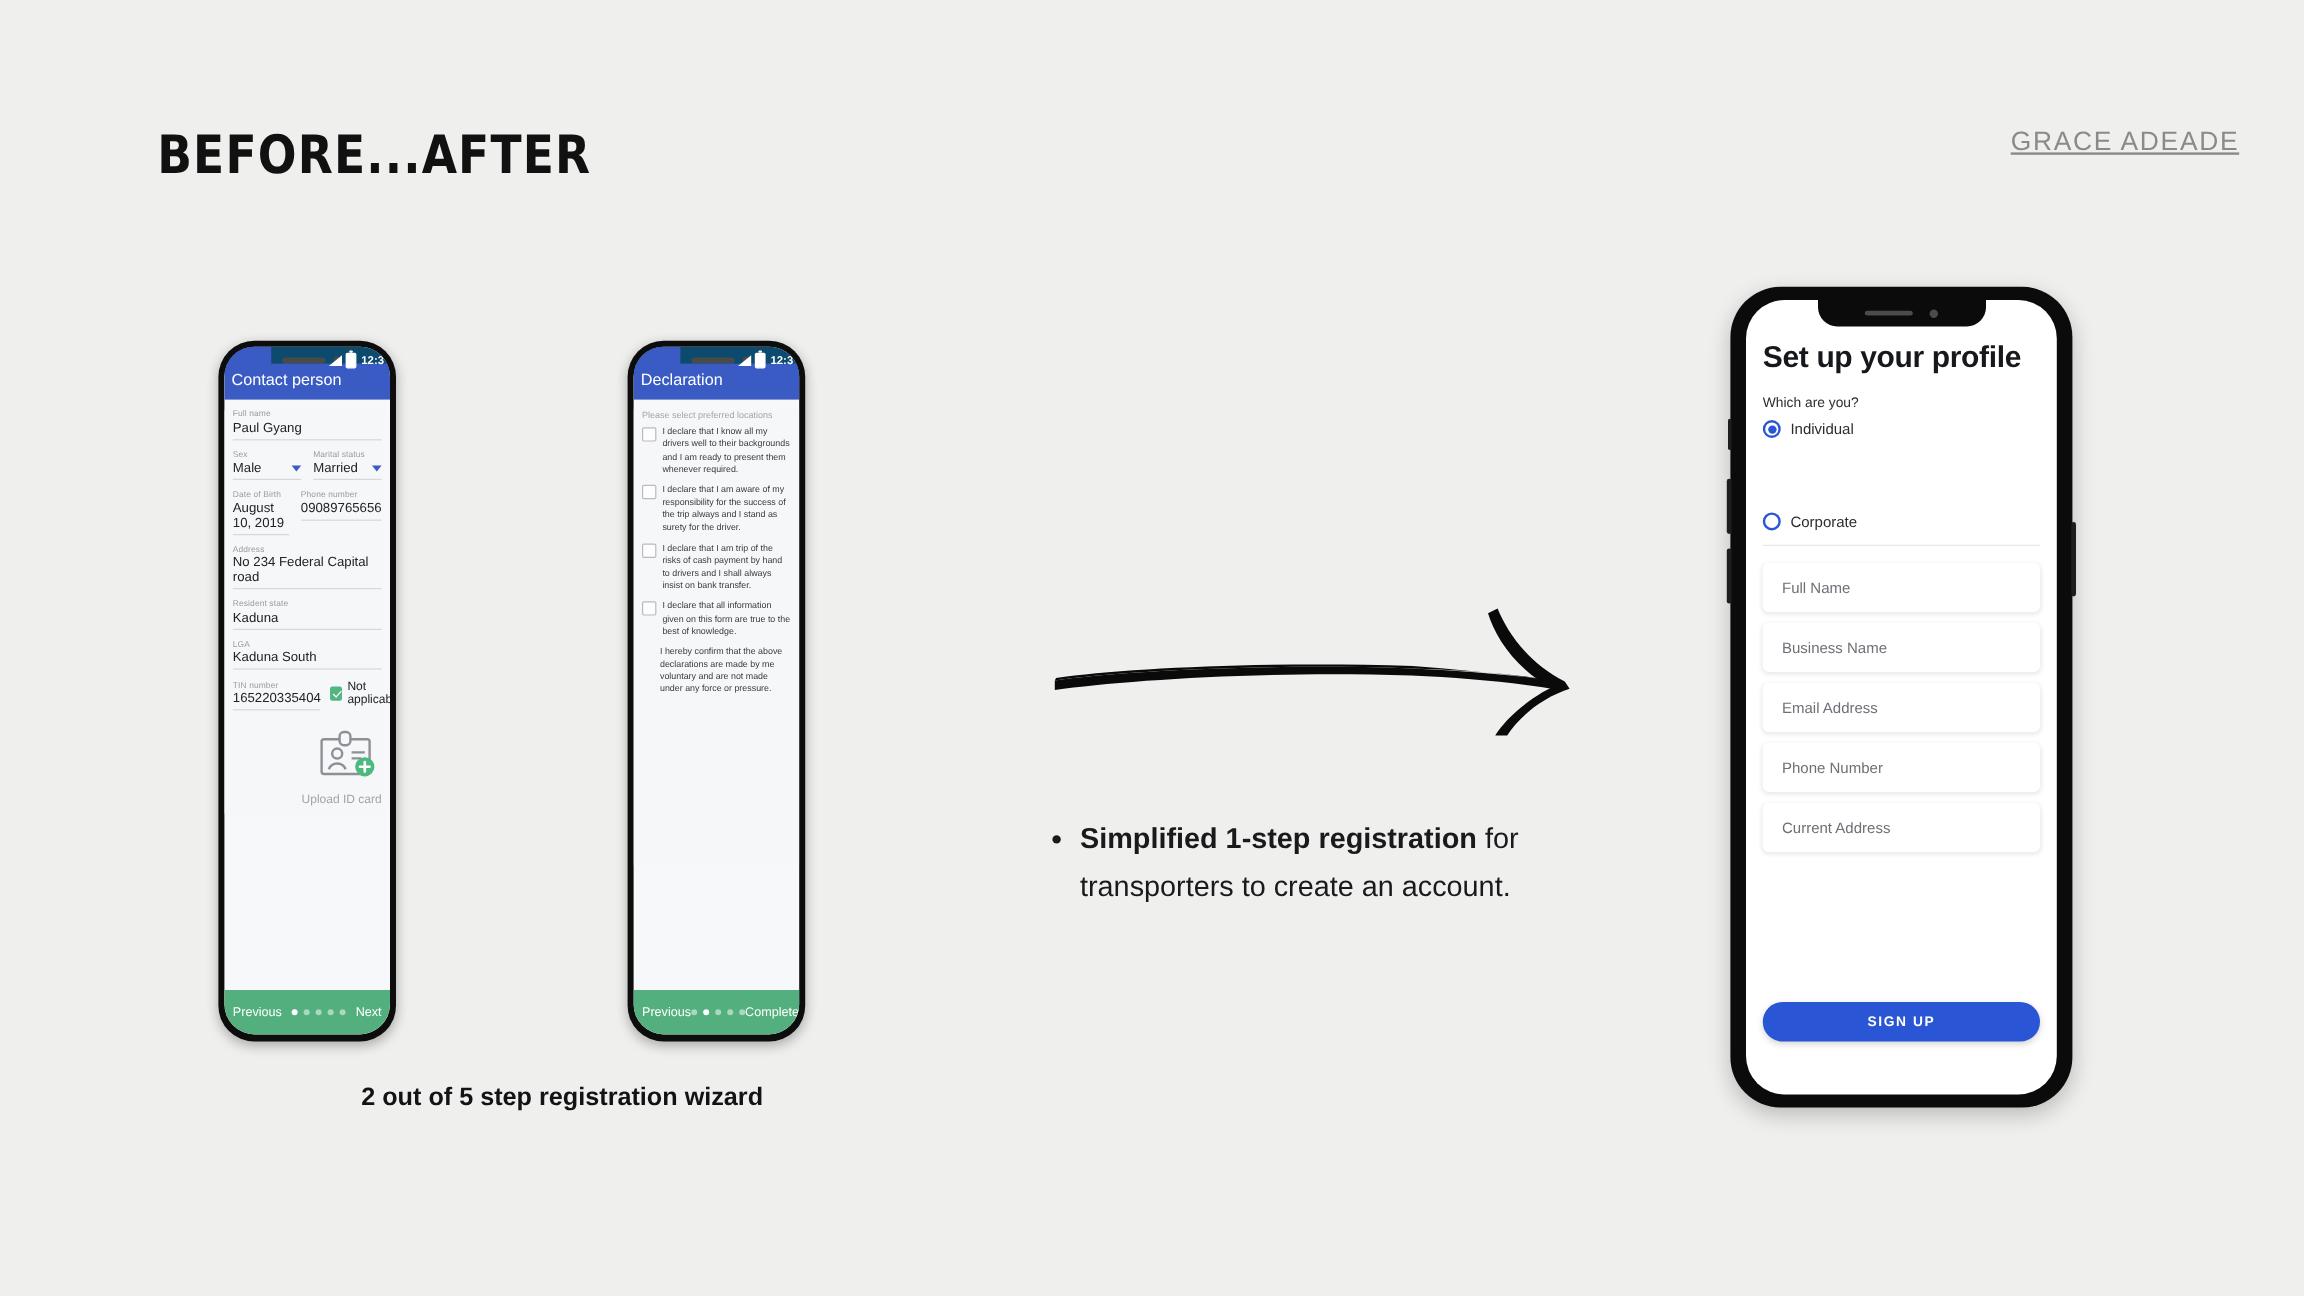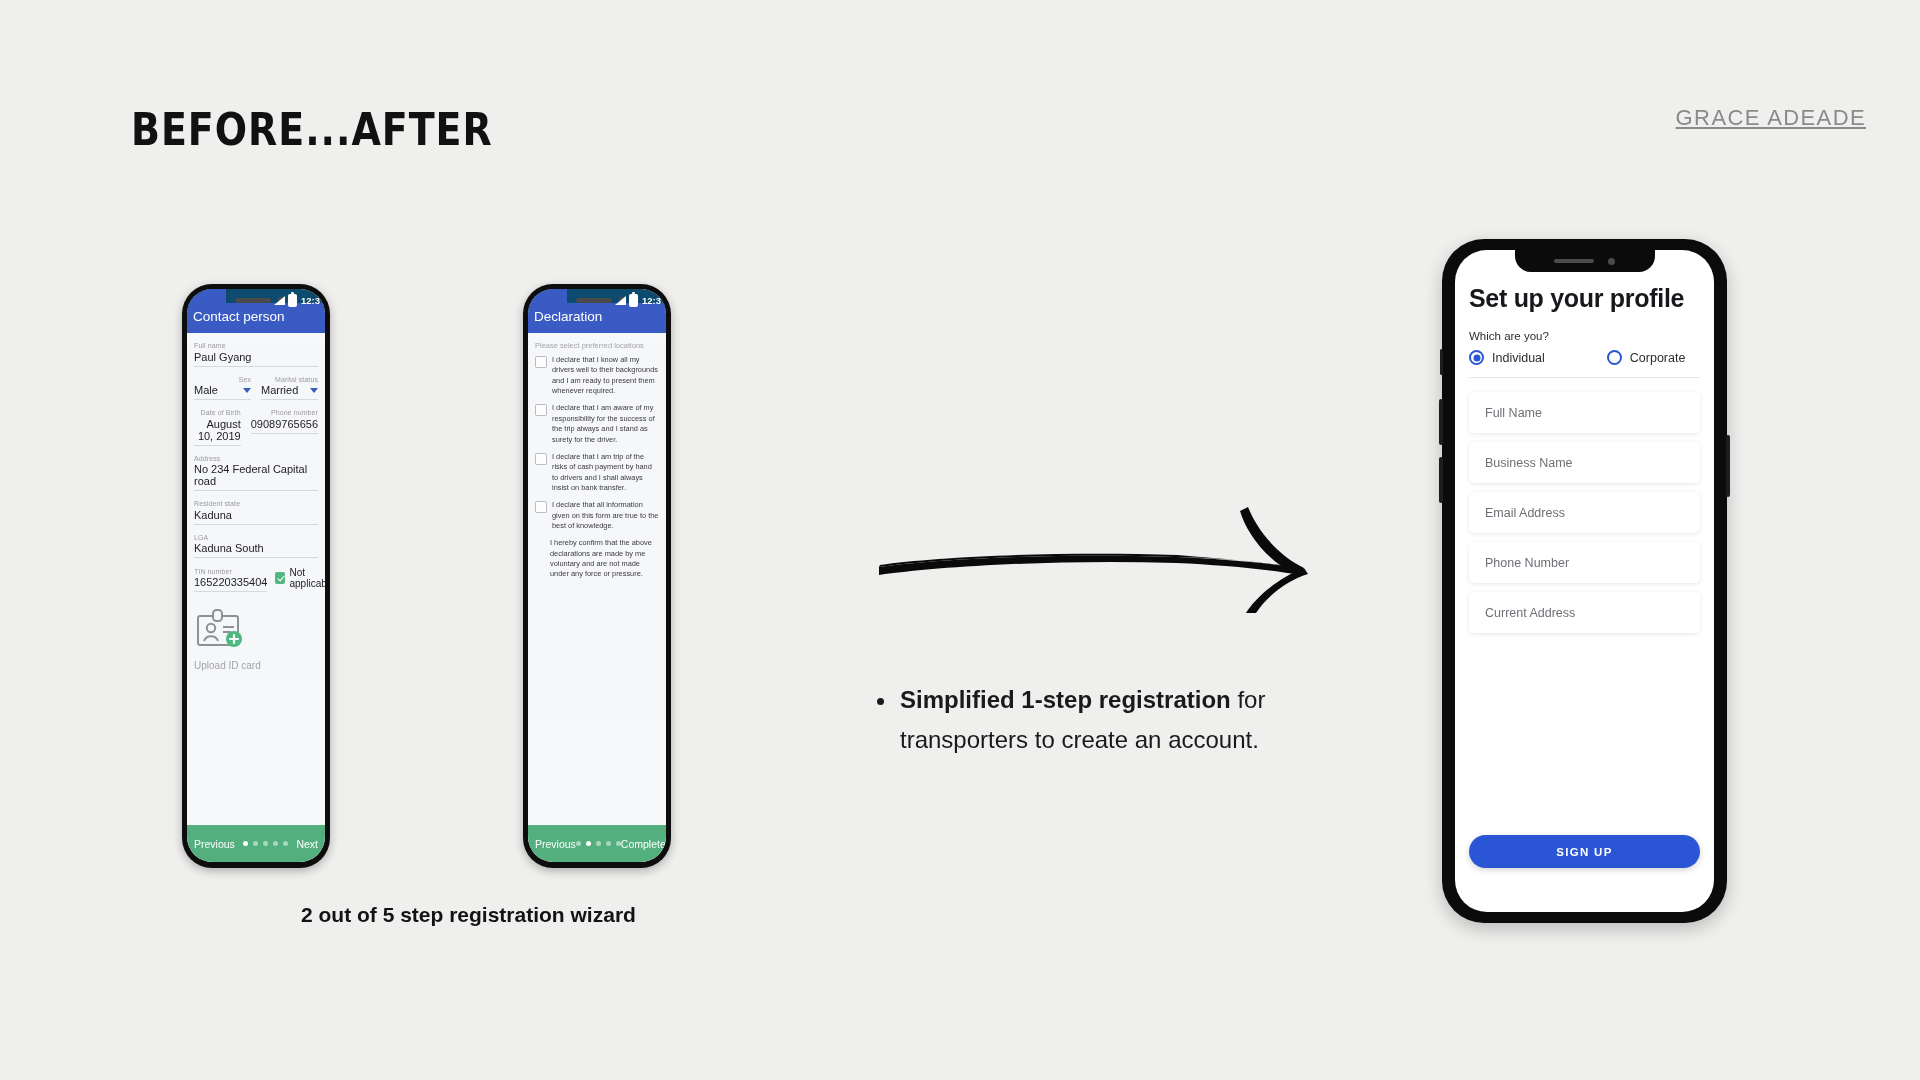--- a/index.html
+++ b/index.html
@@ -169,21 +169,21 @@
     color: #9b9ba0;
     letter-spacing: 0.1px;
   }
   .fld-value {
     font-size: 11px;
     color: #222226;
     padding: 1.5px 0 3px 0;
     border-bottom: 1px solid #d7d8dc;
   }
   .fld-row { display: flex; gap: 10px; }
-  .fld-row .fld { flex: 1; text-align: right; }
+  .fld-row .fld { flex: 1; }
   .sel-wrap {
     display: flex;
     align-items: center;
     justify-content: space-between;
     border-bottom: 1px solid #d7d8dc;
     padding: 1.5px 0 3px 0;
   }
   .sel-wrap span.val { font-size: 11px; color: #222226; }
   .caret {
     width: 0; height: 0;
@@ -215,21 +215,21 @@
     position: absolute;
     left: 4px; top: 1.5px;
     width: 3px; height: 6px;
     border: solid #ffffff;
     border-width: 0 1.8px 1.8px 0;
     transform: rotate(42deg);
   }
   .na-label { font-size: 10px; color: #222226; }
 
   .upload-zone {
-    text-align: left;
+    text-align: right;
     padding: 16px 0 6px 0;
   }
   .upload-caption {
     font-size: 10px;
     color: #a3a4a9;
     margin-top: 6px;
   }
 
   .and-footer {
     position: absolute;
@@ -339,20 +339,21 @@
     font-size: 11.5px;
     color: #2c2d31;
     margin-top: 17px;
   }
   .radio-row {
     display: flex;
     gap: 62px;
     margin-top: 8px;
     padding-bottom: 12px;
     border-bottom: 1px solid #e6e7ea;
+    flex-direction: column;
   }
   .radio-item { display: flex; align-items: center; gap: 8px; }
   .radio-ring {
     width: 15px; height: 15px;
     border: 2px solid #2a55d4;
     border-radius: 50%;
     position: relative;
     box-sizing: border-box;
   }
   .radio-ring.sel:after {

